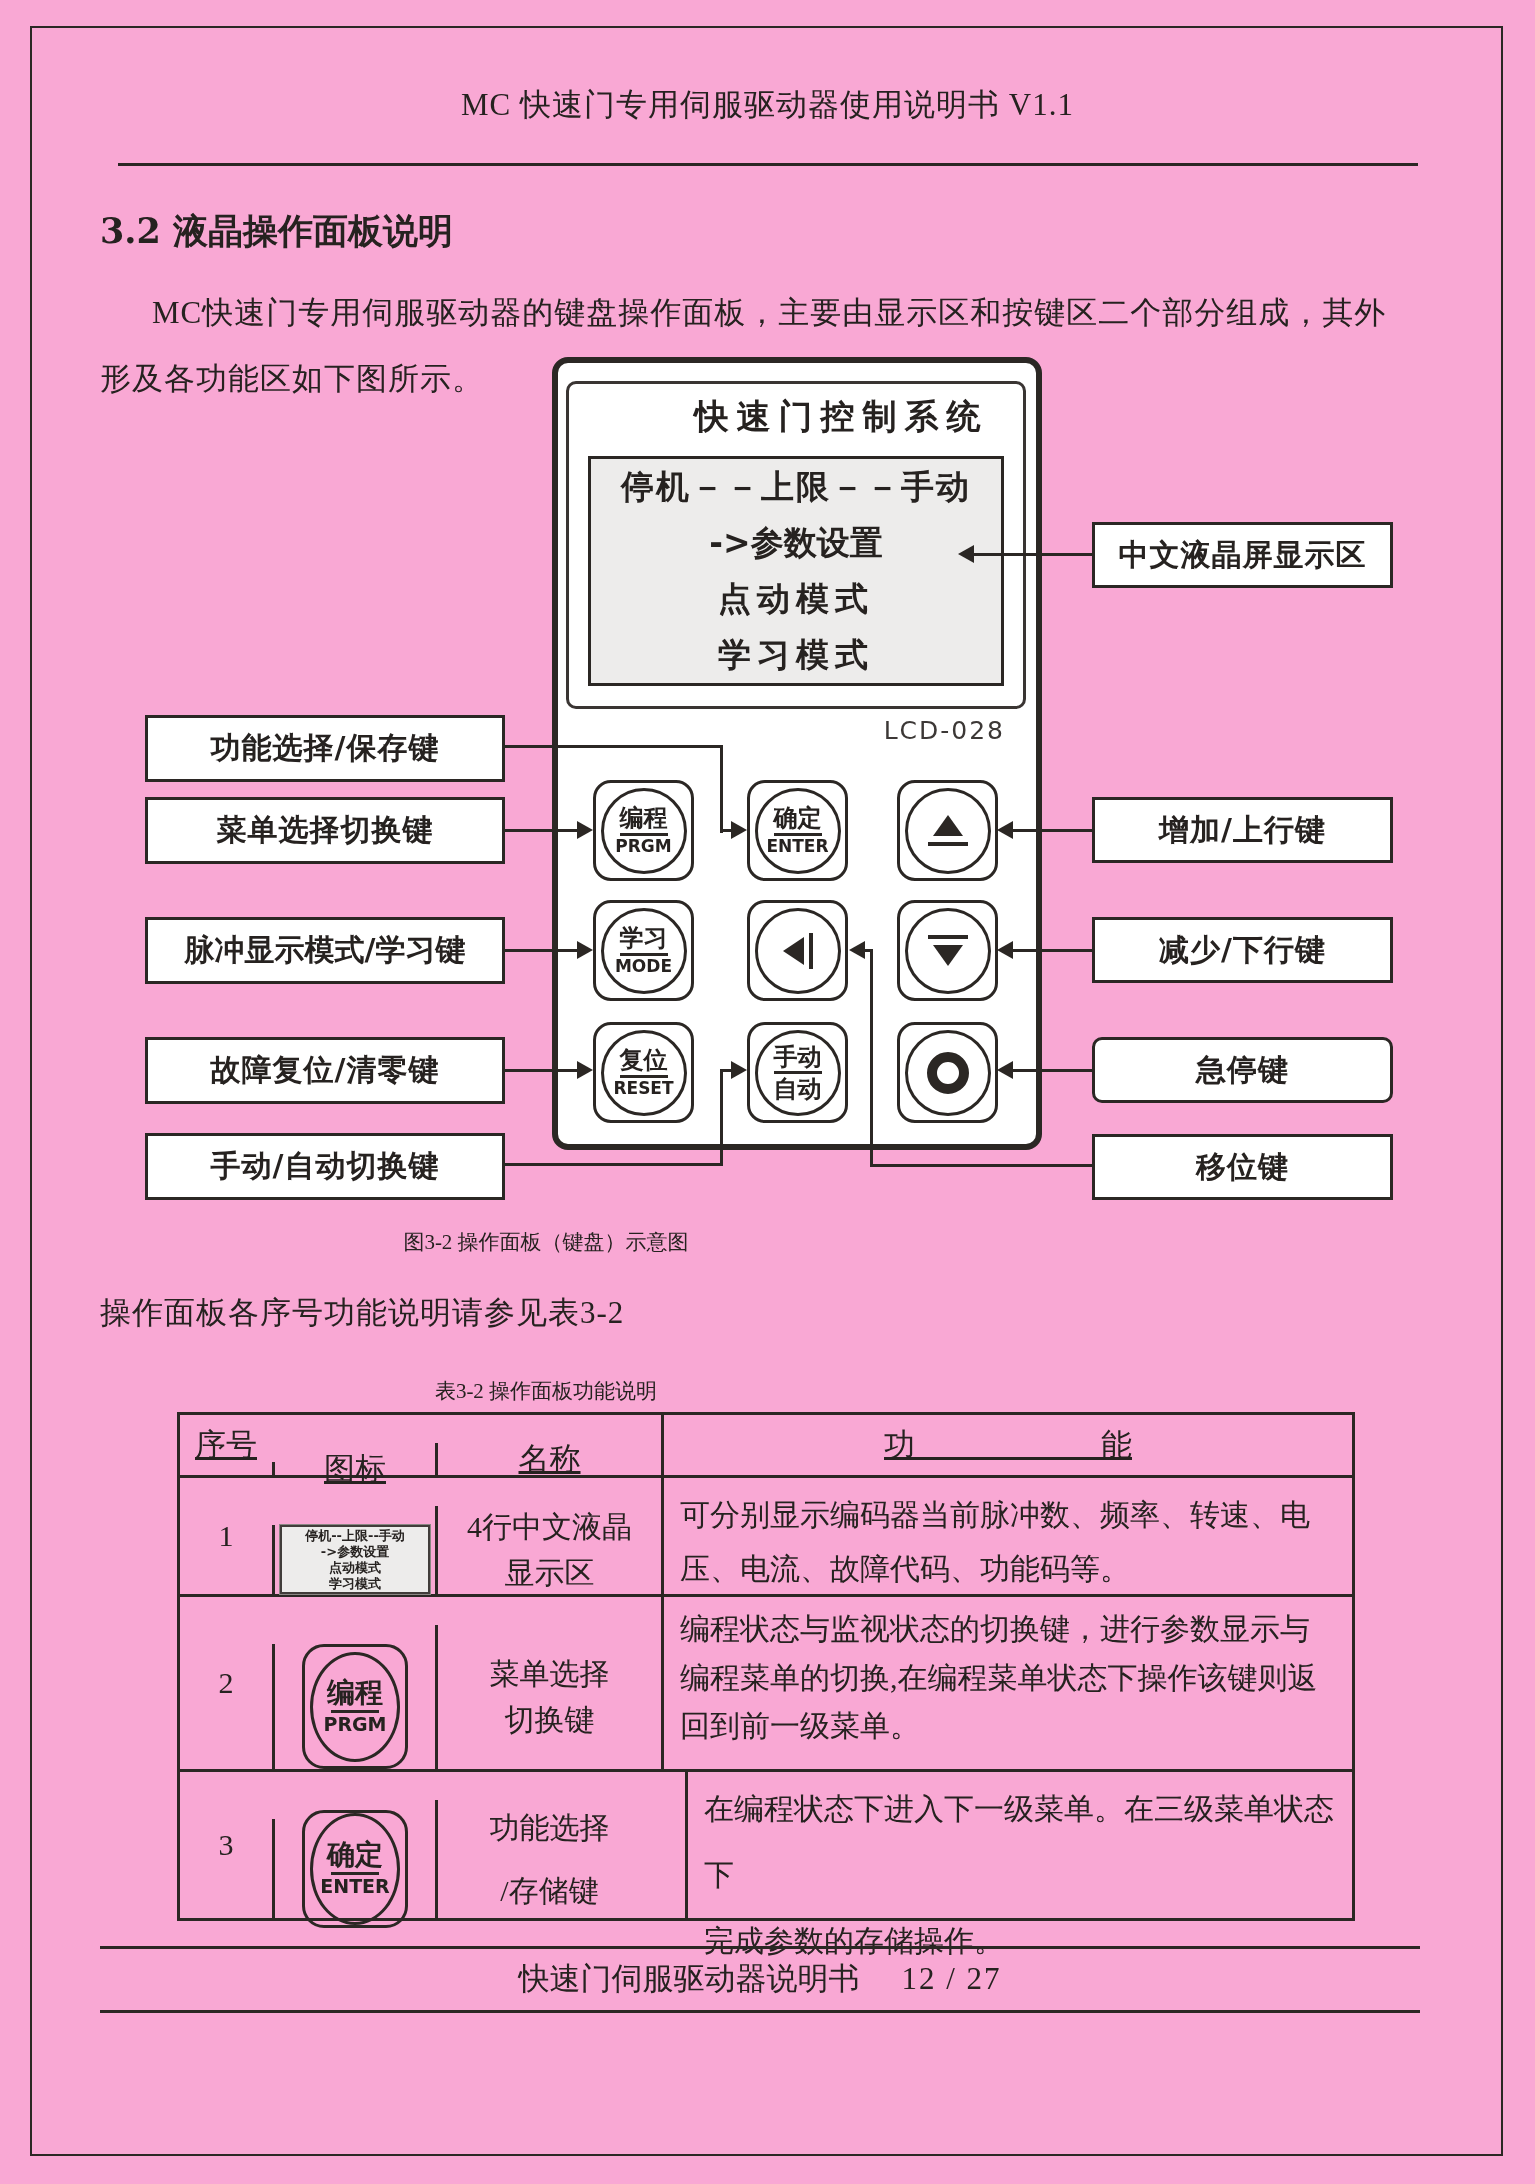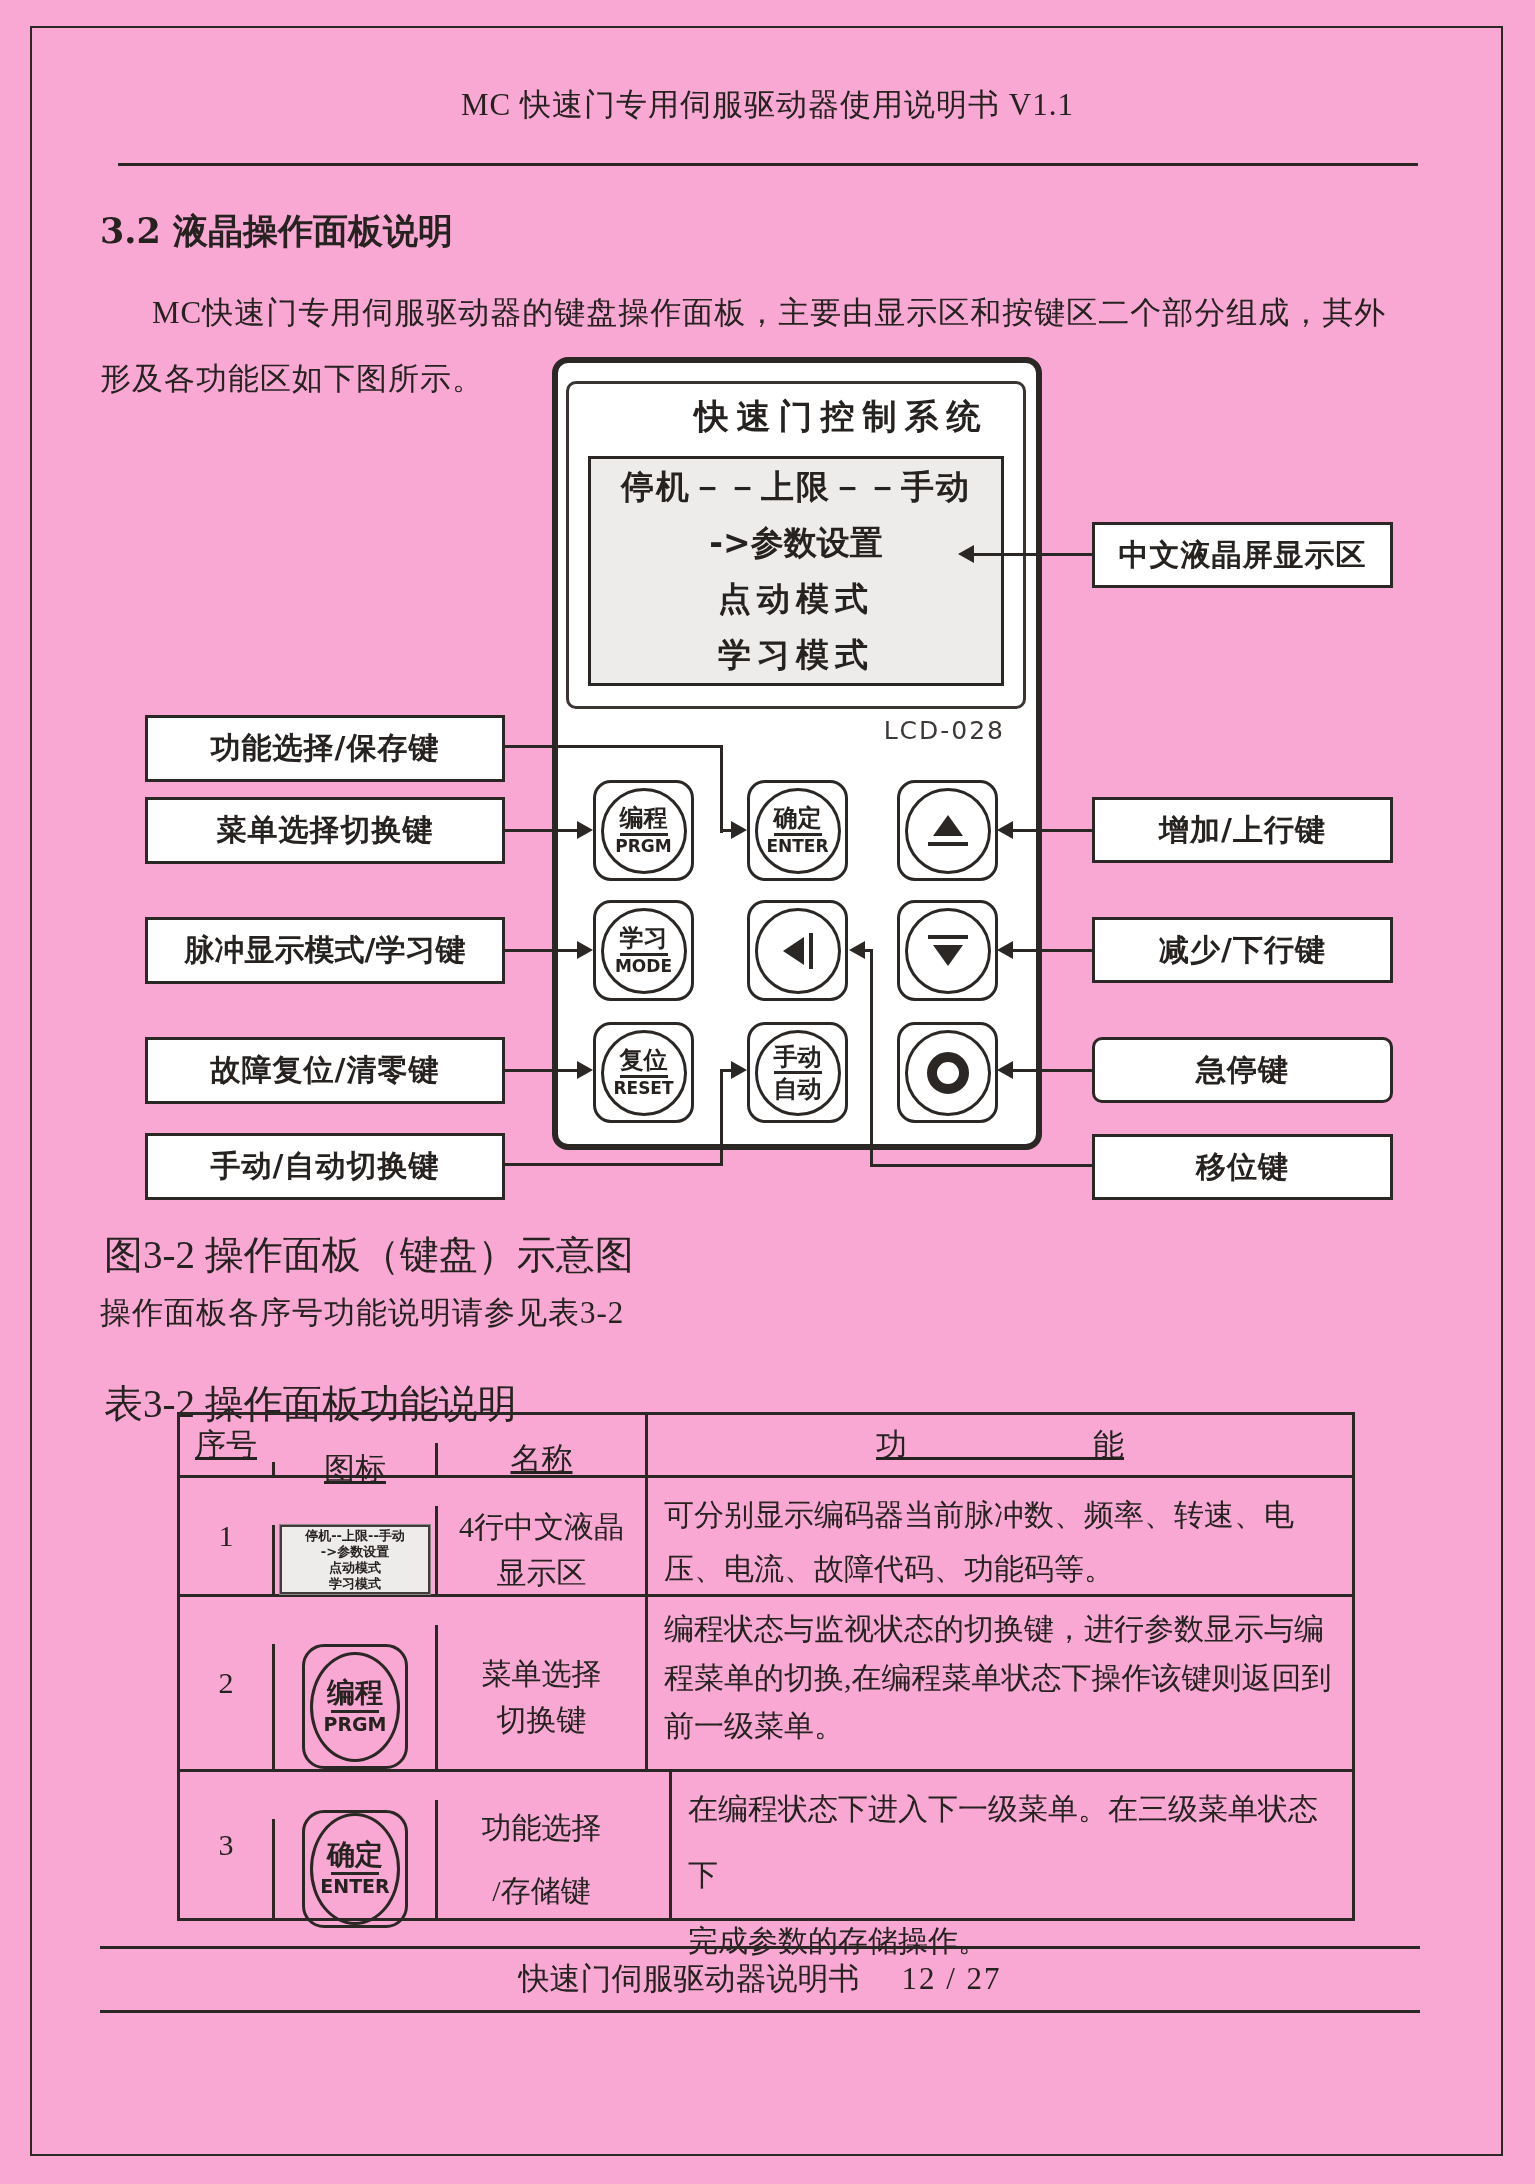--- a/index.html
+++ b/index.html
@@ -51,33 +51,33 @@
   .tri-left{width:0;height:0;border-top:14px solid transparent;border-bottom:14px solid transparent;
             border-right:21px solid #2b2724;}
   .glyph-bar{width:40px;height:4px;background:#2b2724;}
   .vbar{width:4px;height:36px;background:#2b2724;}
   .ring{width:42px;height:42px;border:10px solid #2b2724;border-radius:50%;box-sizing:border-box;}
 
   .labelbox{position:absolute;box-sizing:border-box;border:3px solid #2b2724;background:#fff;
             display:flex;align-items:center;justify-content:center;font-size:30px;font-weight:bold;
             font-family:"DejaVu Serif","Liberation Serif",serif;letter-spacing:1px;}
 
-  .caption{position:absolute;left:104px;width:900px;text-align:left;font-size:39px;}
+  .caption{position:absolute;left:96px;width:900px;text-align:center;font-size:21px;}
 
   
   .tbl{position:absolute;left:177px;top:1412px;width:1178px;box-sizing:border-box;
        border:3px solid #2b2724;}
   .tr{display:flex;border-top:3px solid #2b2724;}
   .tr:first-child{border-top:none;text-decoration:underline;}
   .td{border-left:3px solid #2b2724;box-sizing:border-box;display:flex;flex-direction:column;
       align-items:center;justify-content:center;font-size:30px;}
   .td:first-child{border-left:none;}
   .c-no{width:92px;}
   .c-icon{width:163px;margin-top:47px;}
-  .c-name{width:210px;text-align:left;line-height:1.55;margin-top:28px;}
+  .c-name{width:226px;text-align:left;line-height:1.55;margin-top:28px;}
   .c-func{flex:1;align-items:flex-start;justify-content:center;text-align:left;
           padding:6px 16px;line-height:1.62;display:block;}
   .th{font-size:31px;}
   .mini-lcd{width:150px;height:92px;box-sizing:border-box;border:2px solid #413c3a;background:#edeceb;
             box-shadow:0 0 0 1px #8a8683;display:flex;flex-direction:column;justify-content:space-around;
             align-items:center;font-family:"DejaVu Sans","Liberation Sans",sans-serif;
             font-weight:bold;font-size:13px;line-height:1;}
   .tkey{width:106px;height:128px;box-sizing:border-box;border:3px solid #2b2724;border-radius:22px;
         display:flex;align-items:center;justify-content:center;}
   .tkey-circle{width:90px;height:110px;box-sizing:border-box;border:3px solid #2b2724;border-radius:50%;

